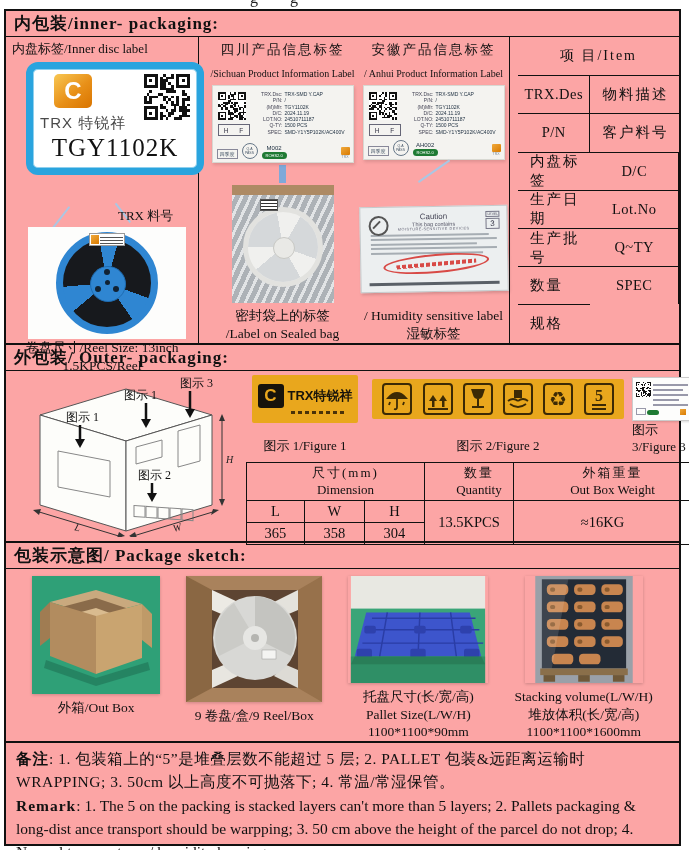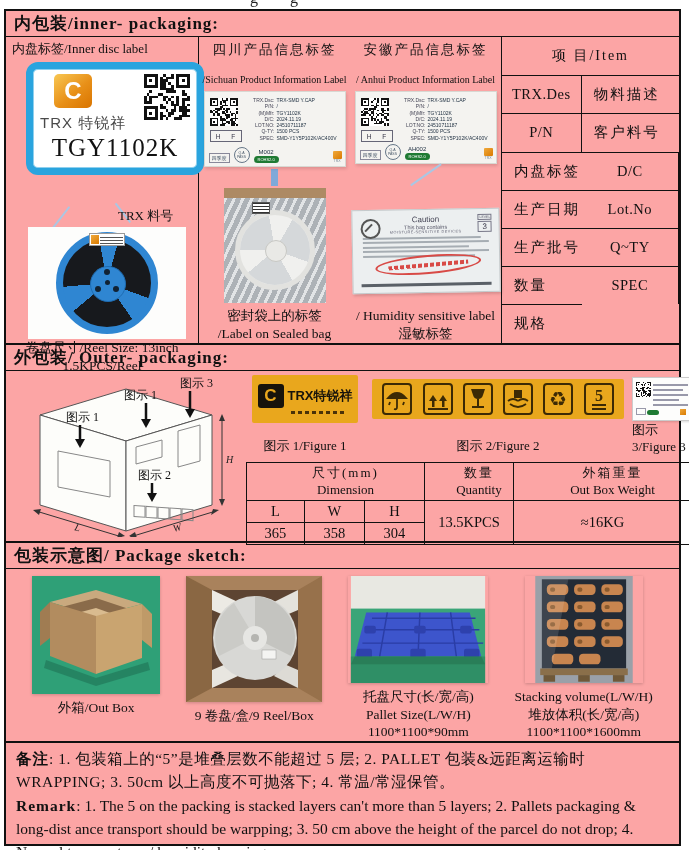--- a/index.html
+++ b/index.html
@@ -5,21 +5,21 @@
   html,body{margin:0;padding:0;overflow:hidden;}
   body{width:689px;height:850px;background:#fff;position:relative;
        font-family:"Liberation Serif","DejaVu Serif",serif;color:#111;}
   .remnant{position:absolute;top:-11px;left:250px;font-size:16px;color:#222;letter-spacing:14px;}
   .page{position:absolute;left:4px;top:9px;width:677px;height:837px;border:2px solid #111;
         box-sizing:border-box;display:flex;flex-direction:column;background:#fca5a5;}
   .sec-h{font-weight:bold;font-size:17px;padding:1px 8px;border-bottom:1.5px solid #111;
          letter-spacing:1px;flex:0 0 auto;box-sizing:border-box;}
   .bt{border-top:2px solid #111;}
   
-  .s1b{height:306px;display:flex;flex:0 0 auto;}
+  .s1b{height:306px;display:flex;flex:0 0 auto;gap:8px;}
   .colA{width:193px;border-right:1.5px solid #111;box-sizing:border-box;position:relative;padding:3px 6px;}
   .colB{width:303px;border-right:1.5px solid #111;box-sizing:border-box;display:flex;position:relative;}
   .colC{flex:1;}
   .cap13{font-size:13px;}
   .disc-label{width:150px;margin:4px auto 0 14px;border:7px solid #2aa4de;border-radius:12px;
               background:#fff;padding:5px 7px 6px;box-shadow:0 0 0 1px #8fd0ee inset;}
   .disc-top{display:flex;justify-content:space-between;align-items:flex-start;}
   .logo-sq{width:38px;height:34px;border-radius:5px;background:linear-gradient(140deg,#f8c753,#e89018 55%,#d97400);
            display:flex;align-items:center;justify-content:center;color:#fff;font-family:"Liberation Sans",sans-serif;
            font-weight:bold;font-size:24px;margin-left:14px;}
@@ -38,21 +38,21 @@
        background:#2f86d2;border:1px solid #1e6cb2;}
   .hub i{position:absolute;width:6px;height:6px;border-radius:50%;background:#123;}
   .reel-lab{position:absolute;left:50%;top:-6px;margin-left:-18px;width:36px;height:13px;background:#fff;
             border:1px solid #999;display:flex;gap:1px;padding:1px;box-sizing:border-box;}
   .reel-lab b{width:8px;background:linear-gradient(140deg,#f0a93c,#d97a00);}
   .reel-lab s{flex:1;background:repeating-linear-gradient(0deg,#555 0 1px,#fff 1px 3px);}
   .reel-caps{position:absolute;left:0;right:0;top:302px;text-align:center;font-size:13.5px;line-height:1.35;}
   
   .subcol{width:50%;box-sizing:border-box;padding-top:4px;display:flex;flex-direction:column;align-items:center;}
   .lab-title{font-size:13.5px;letter-spacing:2px;}
-  .lab-sub{font-size:10px;margin-top:15px;}
+  .lab-sub{font-size:10px;margin-top:9px;}
   .info-card{width:140px;height:76px;background:#f4f3f0;border:1px solid #d8d8d2;box-shadow:1px 2px 3px rgba(0,0,0,.12);
              margin-top:6px;position:relative;font-family:"Liberation Sans",sans-serif;}
   .ic-qr{position:absolute;left:5px;top:6px;width:28px;height:28px;}
   .hf{position:absolute;left:5px;top:38px;width:30px;height:10px;border:1px solid #667;font-size:6.5px;
       display:flex;justify-content:space-around;align-items:center;color:#334;}
   .ic-fields{position:absolute;left:38px;top:5px;right:3px;font-size:5px;line-height:6.3px;color:#345;}
   .ic-fields .k{display:inline-block;width:32px;text-align:right;color:#445;}
   .ic-fields .v{margin-left:2px;color:#234;}
   .ic-bottom{position:absolute;left:4px;bottom:3px;right:3px;height:18px;display:flex;align-items:flex-end;gap:4px;}
   .quarter{border:1px solid #889;color:#456;font-size:5px;padding:1px 2px;}

